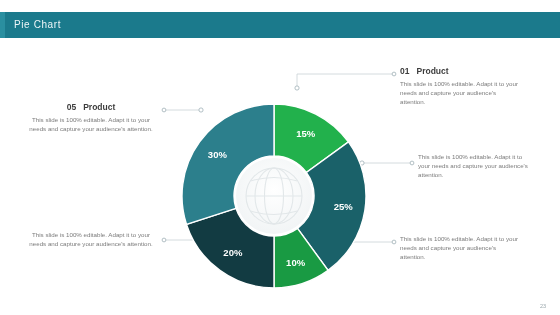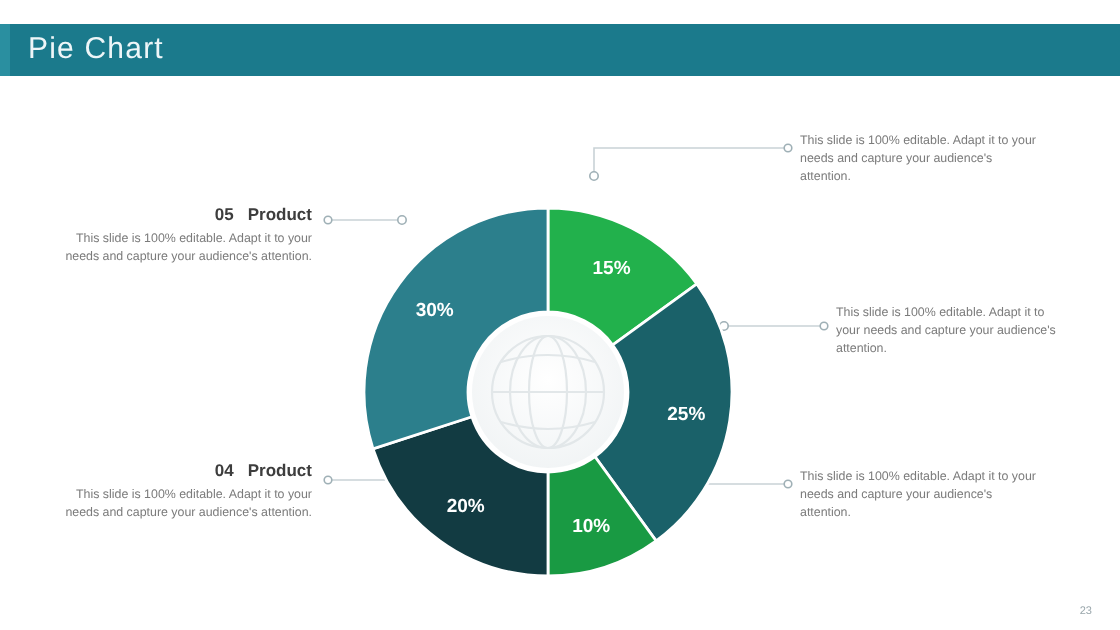--- a/index.html
+++ b/index.html
@@ -30,21 +30,21 @@
     left: 0;
     top: 12px;
     width: 5px;
     height: 26px;
     background: #2a8fa0;
   }
   #page-title {
     position: absolute;
     left: 14px;
     top: 14px;
-    font-size: 15px;
+    font-size: 10px;
     letter-spacing: 0.6px;
     color: #eef6f8;
     font-weight: 400;
     line-height: 22px;
     white-space: nowrap;
   }
 
   
   #chart-area {
     position: absolute;
@@ -100,21 +100,21 @@
   }
   .callout-num {
     margin-right: 7px;
   }
   .callout-body {
     font-size: 6.2px;
     line-height: 9.2px;
     color: #7b7b7b;
   }
   .align-left  { text-align: left; }
-  .align-right { text-align: right; }
+  .align-right { text-align: center; }
 
   #callout-01 { left: 400px; top: 66px;  width: 118px; }
   #callout-02 { left: 418px; top: 152px; width: 116px; }
   #callout-03 { left: 400px; top: 234px; width: 120px; }
   #callout-04 { left: 26px;  top: 230px; width: 130px; }
   #callout-05 { left: 26px;  top: 102px; width: 130px; }
 
   
   #page-number {
     position: absolute;
@@ -185,35 +185,35 @@
         <ellipse cx="96" cy="96" rx="19" ry="28"></ellipse>
         <line x1="68" y1="96" x2="124" y2="96"></line>
         <path d="M 72.5 81 Q 96 74 119.5 81"></path>
         <path d="M 72.5 111 Q 96 118 119.5 111"></path>
       </g>
     </g>
   </svg>
 </div>
 
 <div class="callout align-left" id="callout-01">
+  <div class="callout-head">
+    <span class="callout-num">01</span><span>Product</span>
+  </div>
   <div class="callout-body">This slide is 100% editable. Adapt it to your needs and capture your audience's attention.</div>
 </div>
 
 <div class="callout align-left" id="callout-02">
   <div class="callout-body">This slide is 100% editable. Adapt it to your needs and capture your audience's attention.</div>
 </div>
 
 <div class="callout align-left" id="callout-03">
   <div class="callout-body">This slide is 100% editable. Adapt it to your needs and capture your audience's attention.</div>
 </div>
 
 <div class="callout align-right" id="callout-04">
-  <div class="callout-head">
-    <span class="callout-num">04</span><span>Product</span>
-  </div>
   <div class="callout-body">This slide is 100% editable. Adapt it to your needs and capture your audience's attention.</div>
 </div>
 
 <div class="callout align-right" id="callout-05">
   <div class="callout-head">
     <span class="callout-num">05</span><span>Product</span>
   </div>
   <div class="callout-body">This slide is 100% editable. Adapt it to your needs and capture your audience's attention.</div>
 </div>
 

